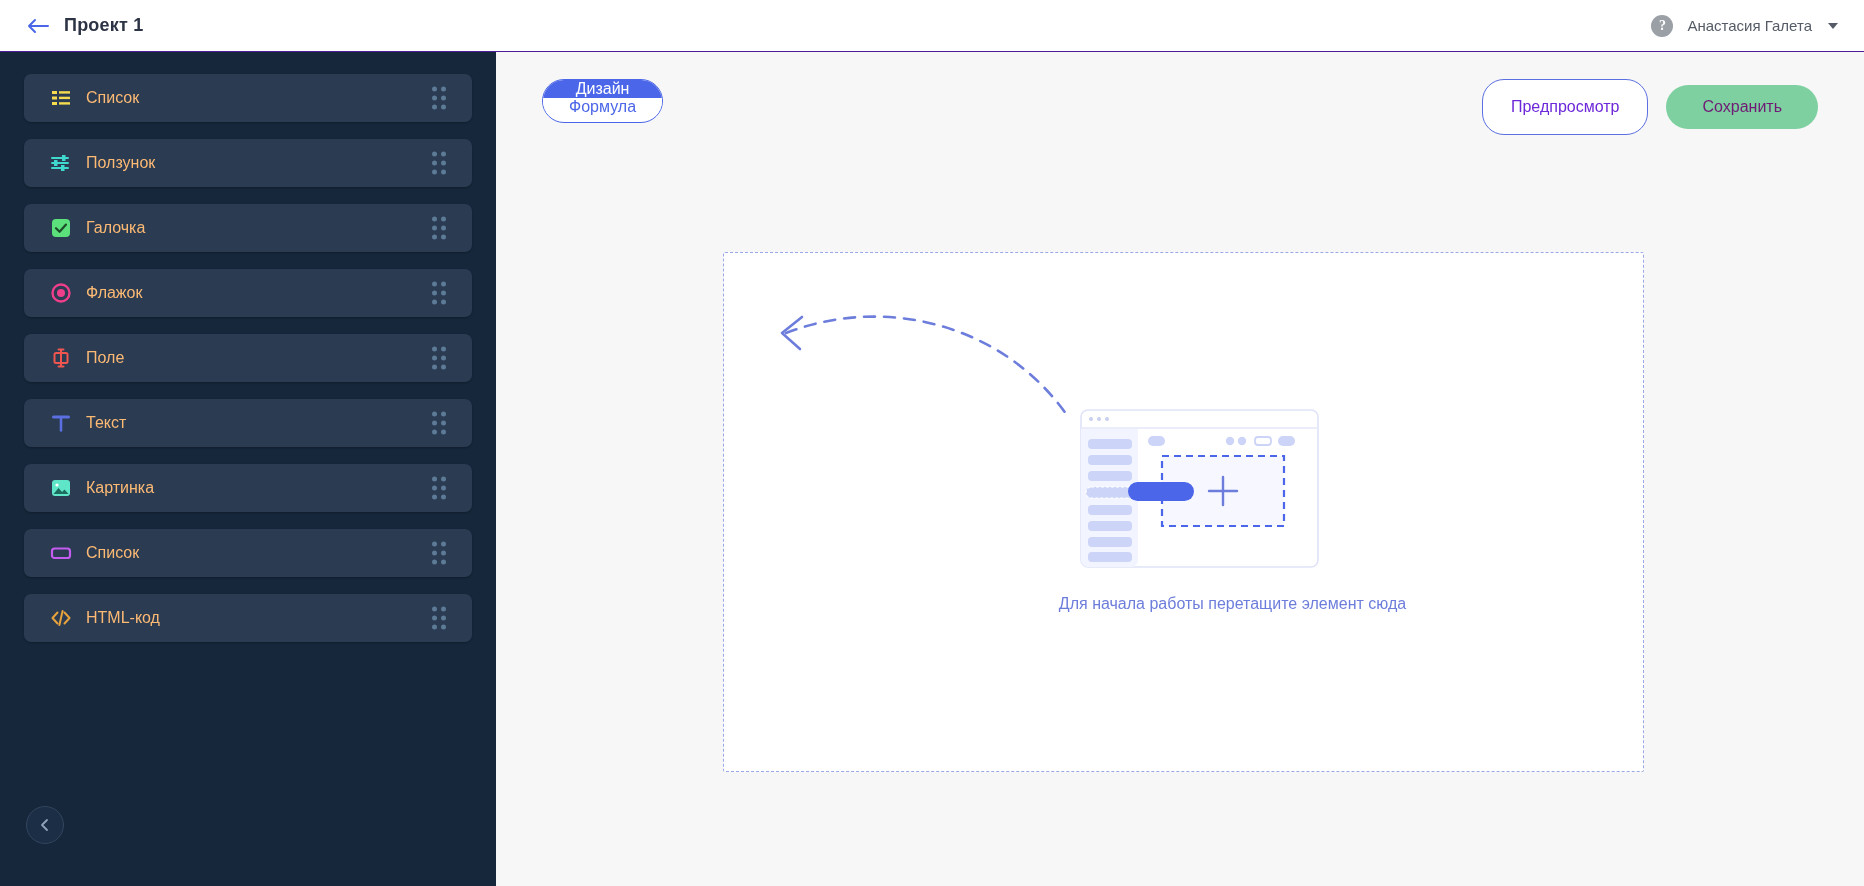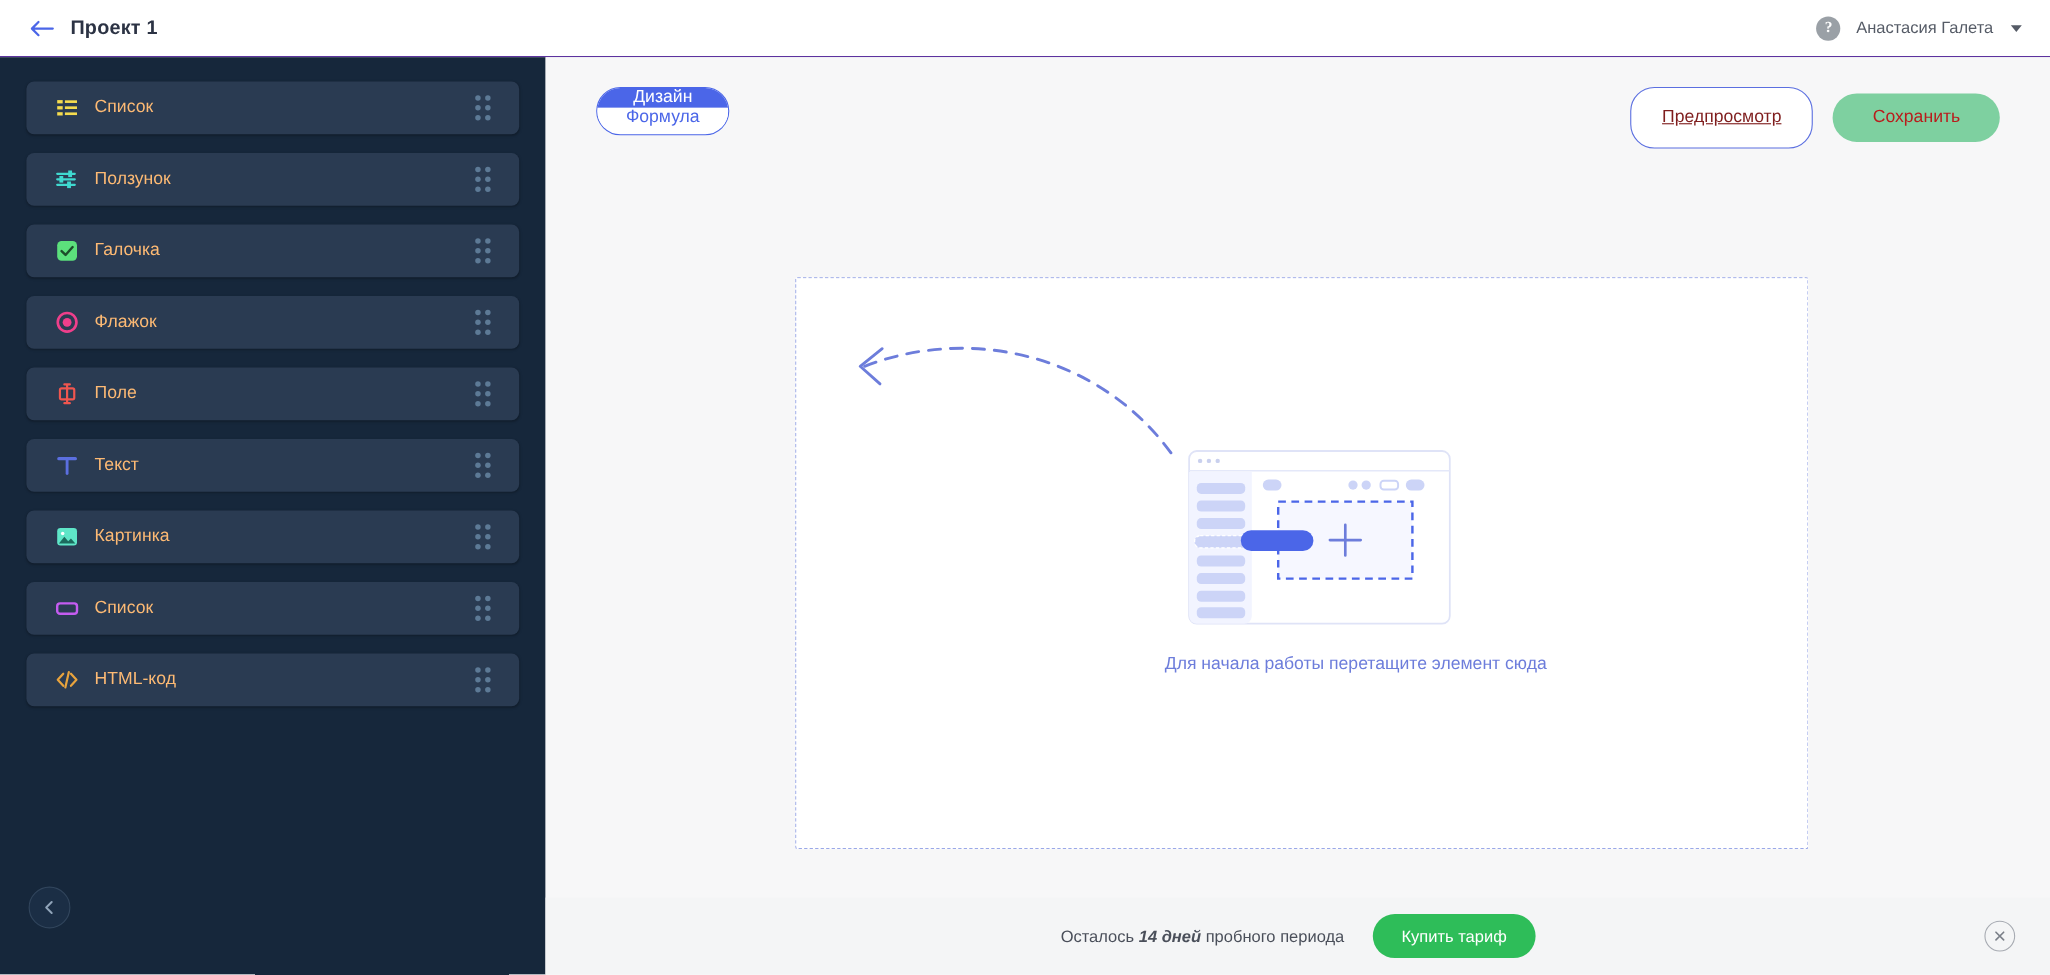--- a/index.html
+++ b/index.html
@@ -120,26 +120,26 @@
   }
   .seg.active { background: #4b66e8; color: #ffffff; }
   .seg.inactive { background: #ffffff; color: #4b66e8; }
 
   .toolbar-right {
     position: absolute; right: 46px; top: 0;
     display: flex; align-items: center; gap: 18px;
   }
   .btn-preview {
     height: 56px; padding: 0 28px; border-radius: 22px;
-    border: 1.5px solid #5b6fe0; background: #ffffff; color: #7f1d1d;
-    font-size: 16px; display: flex; align-items: center; cursor: pointer; text-decoration: underline;
+    border: 1.5px solid #5b6fe0; background: #ffffff; color: #6d28d9;
+    font-size: 16px; display: flex; align-items: center; cursor: pointer;
   }
   .btn-save {
     height: 44px; padding: 0 36px; border-radius: 22px;
-    border: none; background: #7ed0a0; color: #b91c1c;
+    border: none; background: #7ed0a0; color: #701a75;
     font-size: 16px; display: flex; align-items: center; cursor: pointer;
   }
 
   
   .drop-canvas {
     position: absolute; left: 227px; top: 200px;
     width: 921px; height: 520px;
     border: 1.5px dashed #9aa8e8;
     background: #ffffff;
     border-radius: 2px;
@@ -430,28 +430,14 @@
             </g>
 
             <rect x="404" y="229" width="66" height="19" rx="9.5" fill="#4b66e8"></rect>
           </g>
         </svg>
       </div>
       <div class="hint-text">Для начала работы перетащите элемент сюда</div>
     </div>
   </div>
 
-  <div class="trial-bar">
-    <div class="trial-text">
-      <span>Осталось</span>
-      <span class="days">14 дней</span>
-      <span>пробного периода</span>
-    </div>
-    <button class="btn-buy">Купить тариф</button>
-
-    <div class="close-circle">
-      <svg width="14" height="14" viewBox="0 0 14 14">
-        <path d="M3.5 3.5 L10.5 10.5 M10.5 3.5 L3.5 10.5" stroke="#7b8089" stroke-width="1.5" stroke-linecap="round"></path>
-      </svg>
-    </div>
-  </div>
 
 </div>
 
 </body></html>

